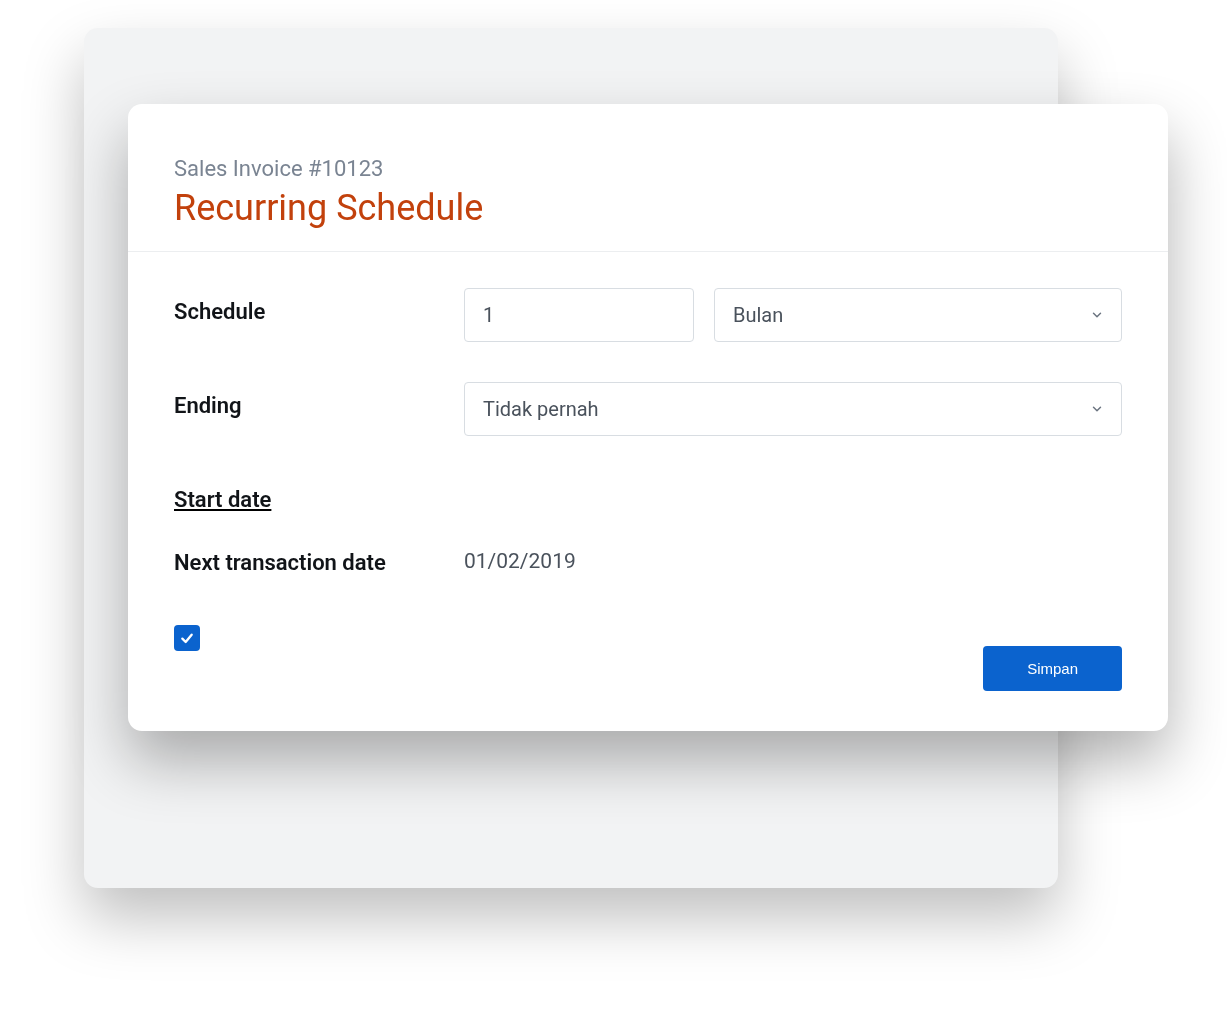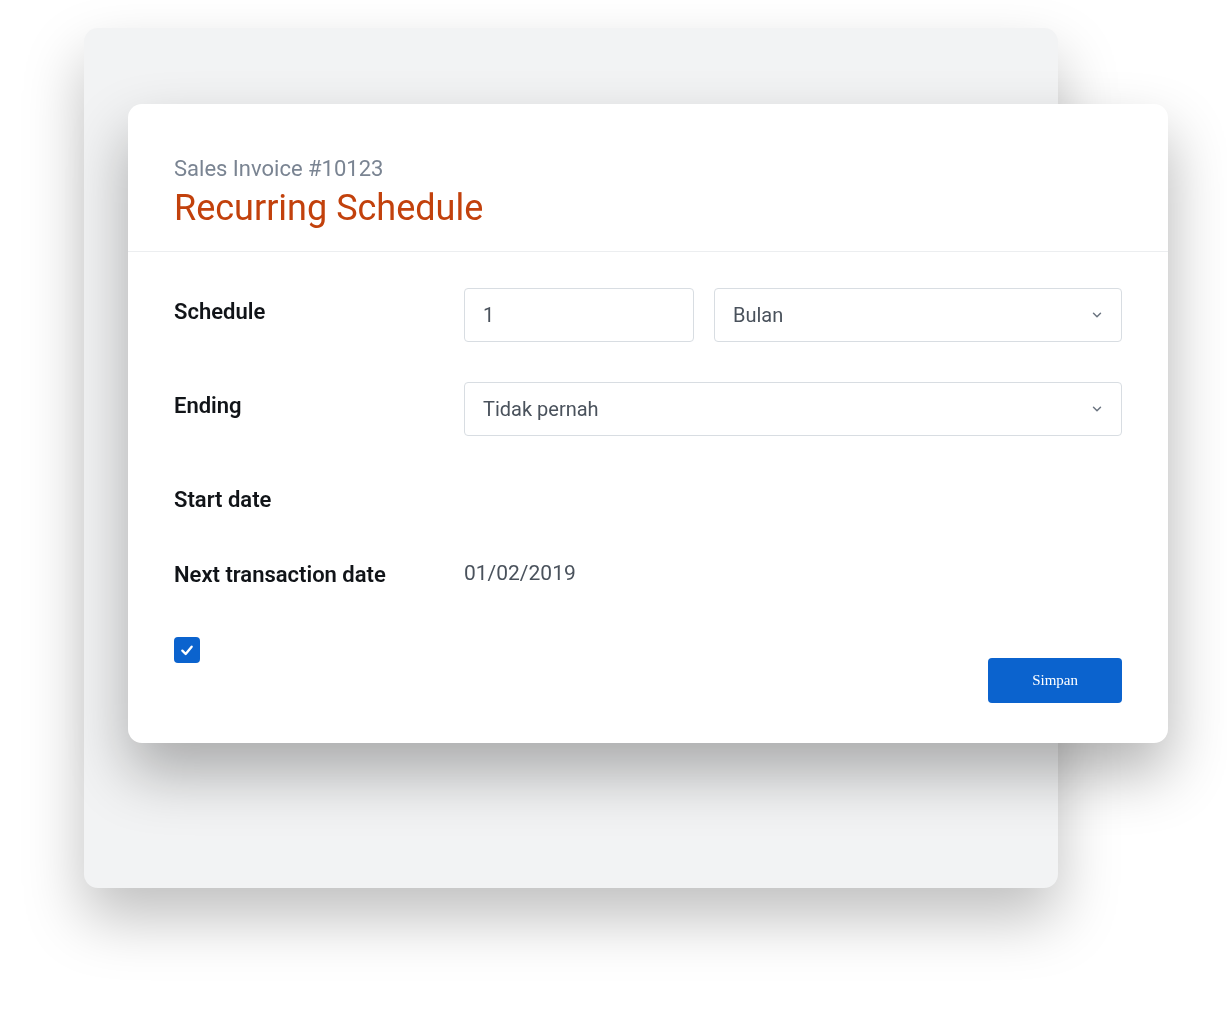--- a/index.html
+++ b/index.html
@@ -53,21 +53,21 @@
 
   .body {
     padding: 36px 46px 0 46px;
   }
 
   .row {
     display: flex;
     align-items: flex-start;
     margin-bottom: 40px;
   }
-  .row.tight { margin-bottom: 36px; }
+  .row.tight { margin-bottom: 24px; text-decoration: underline; }
   .label {
     width: 290px;
     flex-shrink: 0;
     font-size: 22px;
     font-weight: 600;
     color: #111418;
     padding-top: 10px;
     line-height: 1.3;
   }
   .field {
@@ -134,21 +134,21 @@
     right: 46px;
     bottom: 40px;
     background: #0b63ce;
     color: #fff;
     border: none;
     border-radius: 4px;
     font-size: 15px;
     font-weight: 500;
     padding: 14px 44px;
     cursor: pointer;
-    font-family: Liberation Serif, serif;
+    font-family: Liberation Sans, sans-serif;
   }
 </style>
 </head>
 <body>
 
 <div class="back-card"></div>
 
 <div class="front-card">
 
   <div class="header">

